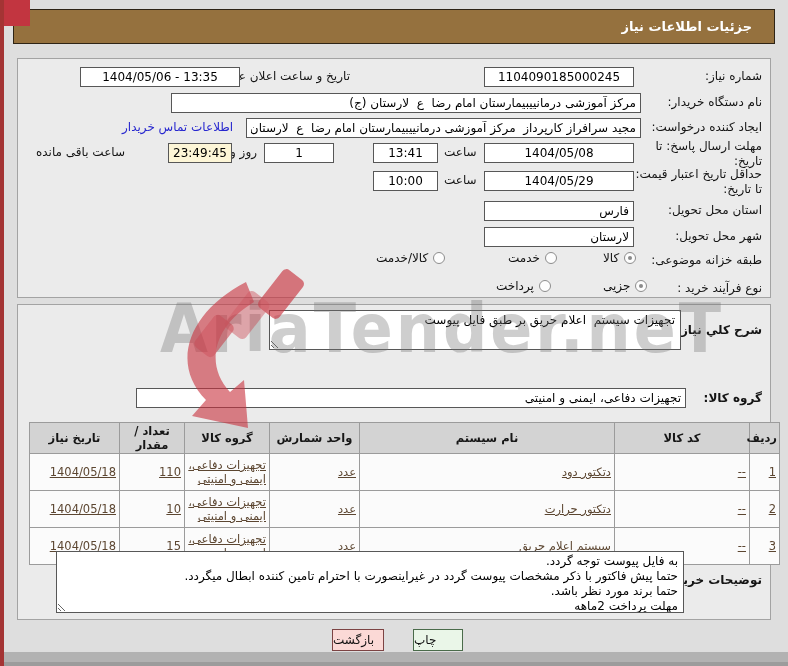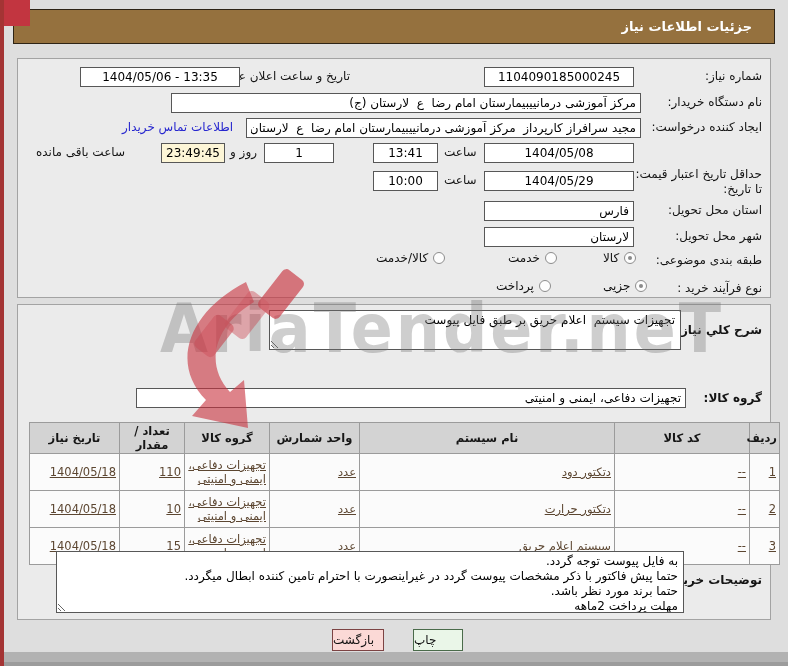--- a/index.html
+++ b/index.html
@@ -68,40 +68,41 @@
     <span class="lbl" style="right:420px;top:10px">تاریخ و ساعت اعلان عمومی:</span>
     <input class="fld ctr" style="left: 62px; top: 8px; width: 160px;" readonly="" value="1404/05/06 - 13:35">
 
     <span class="lbl" style="right:8px;top:36px">نام دستگاه خریدار:</span>
     <input class="fld" style="left: 153px; top: 34px; width: 470px;" readonly="" value="مرکز آموزشی درمانییبیمارستان امام رضا  ع  لارستان (ج)">
 
     <span class="lbl" style="right:8px;top:61px">ایجاد کننده درخواست:</span>
     <input class="fld" style="left: 228px; top: 59px; width: 395px;" readonly="" value="مجید سرافراز کارپرداز  مرکز آموزشی درمانییبیمارستان امام رضا  ع  لارستان (ج)">
     <span class="link" style="left:104px;top:61px">اطلاعات تماس خریدار</span>
 
+    <span class="lbl2" style="right:8px;top:80px;width:118px">مهلت ارسال پاسخ: تا تاریخ:</span>
     <input class="fld ctr" style="left: 466px; top: 84px; width: 150px;" readonly="" value="1404/05/08">
     <span class="lbl" style="left:426px;top:86px">ساعت</span>
     <input class="fld ctr" style="left: 355px; top: 84px; width: 65px;" readonly="" value="13:41">
     <input class="fld ctr" style="left: 246px; top: 84px; width: 70px;" readonly="" value="1">
     <span class="lbl" style="left:212px;top:86px">روز و</span>
-    <input class="fld ctr cream" style="left: 143px; top: 84px; width: 64px;" readonly="" value="23:49:45">
+    <input class="fld ctr cream" style="left: 150px; top: 84px; width: 64px;" readonly="" value="23:49:45">
     <span class="lbl" style="left:18px;top:86px">ساعت باقی مانده</span>
 
     <span class="lbl2" style="right:8px;top:108px;width:130px">حداقل تاریخ اعتبار قیمت: تا تاریخ:</span>
     <input class="fld ctr" style="left: 466px; top: 112px; width: 150px;" readonly="" value="1404/05/29">
     <span class="lbl" style="left:426px;top:114px">ساعت</span>
     <input class="fld ctr" style="left: 355px; top: 112px; width: 65px;" readonly="" value="10:00">
 
     <span class="lbl" style="right:8px;top:144px">استان محل تحویل:</span>
     <input class="fld" style="left: 466px; top: 142px; width: 150px;" readonly="" value="فارس">
 
     <span class="lbl" style="right:8px;top:170px">شهر محل تحویل:</span>
     <input class="fld" style="left: 466px; top: 168px; width: 150px;" readonly="" value="لارستان">
 
-    <span class="lbl" style="right:8px;top:194px">طبقه بندی موضوعی:</span>
+    <span class="lbl" style="right:8px;top:194px">طبقه خزانه موضوعی:</span>
     <span class="opt" style="left:585px;top:192px">
       <span class="radio sel"></span>
       <span>کالا</span>
     </span>
     <span class="opt" style="left:490px;top:192px">
       <span class="radio"></span>
       <span>خدمت</span>
     </span>
     <span class="opt" style="left:358px;top:192px">
       <span class="radio"></span>

